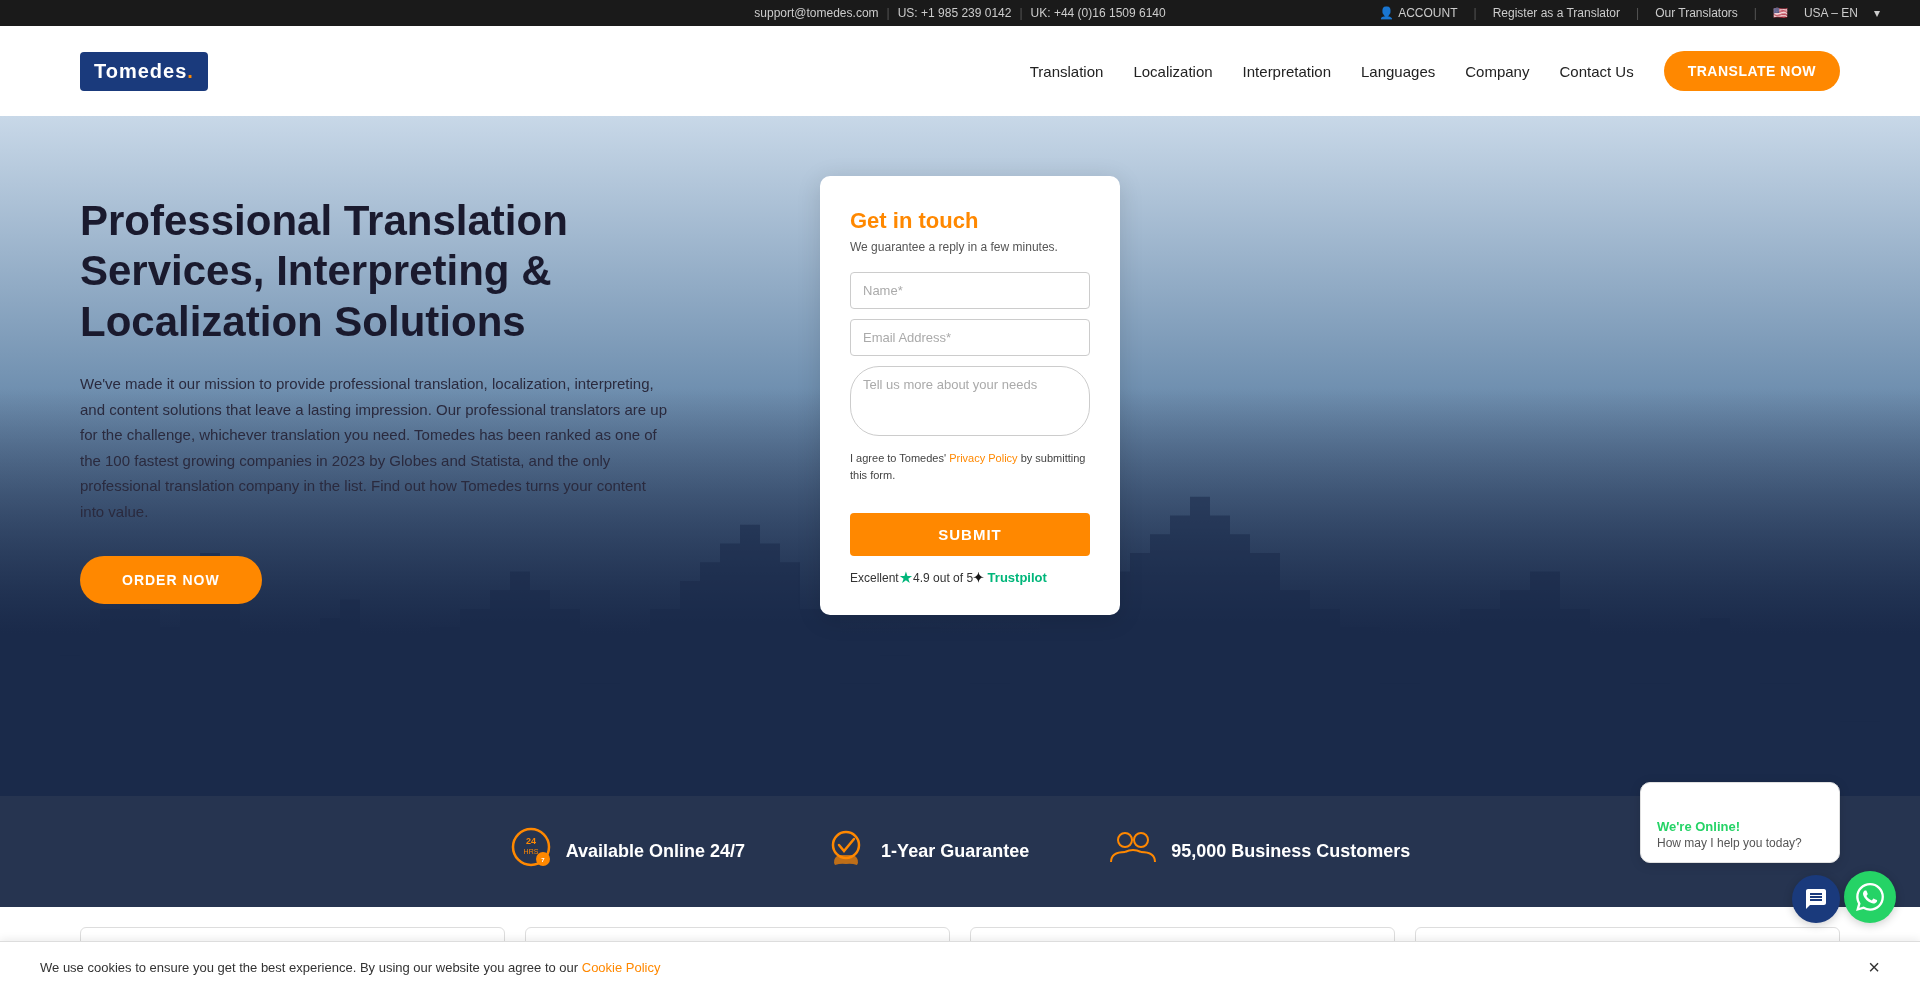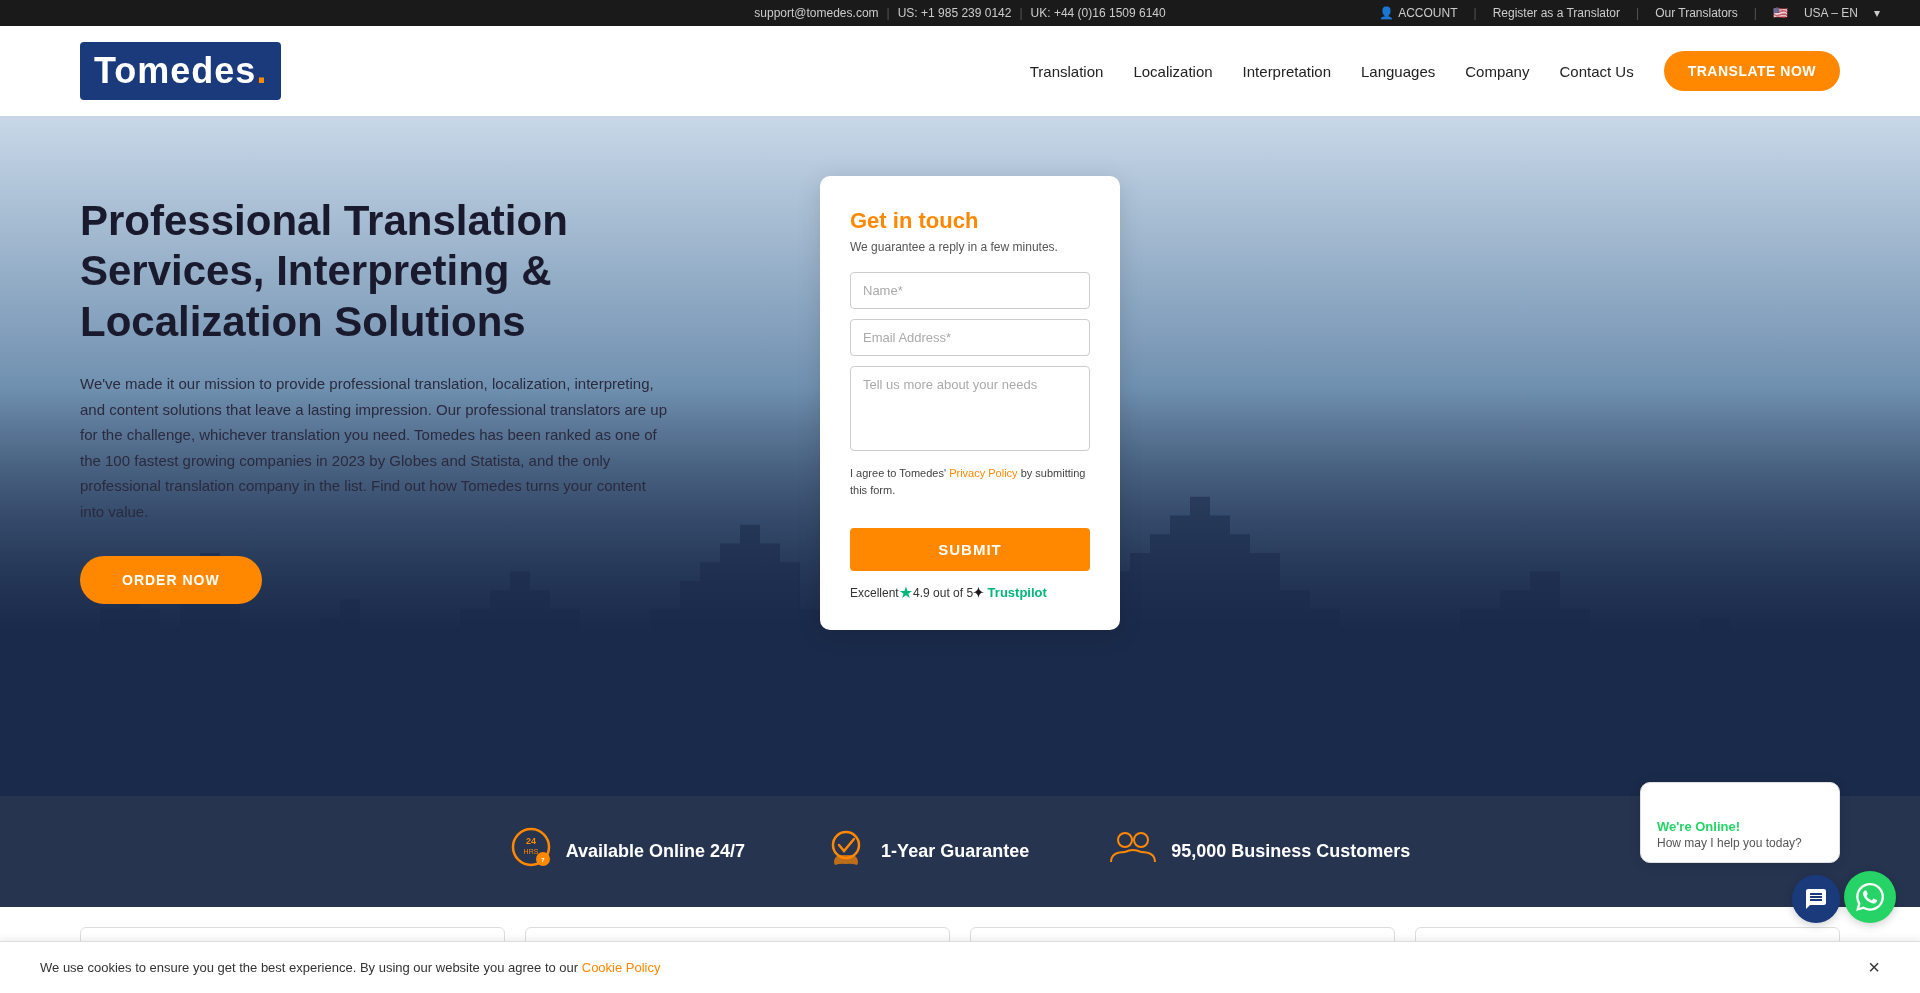--- a/index.html
+++ b/index.html
@@ -27,21 +27,21 @@
       justify-content: space-between;
       padding: 0 80px;
       height: 90px;
       box-shadow: 0 1px 4px rgba(0,0,0,0.08);
     }
     .logo {
       display: flex;
       align-items: center;
     }
     .logo-text {
-      font-size: 36px;
+      font-size: 20px;
       font-weight: 700;
       color: #fff;
       background: #1a3a7c;
       padding: 8px 14px;
       border-radius: 4px;
       letter-spacing: 1px;
     }
     .logo-text span { color: #f80; }
     nav {
       display: flex;
@@ -150,22 +150,23 @@
       color: #333;
       outline: none;
       margin-bottom: 10px;
       font-family: Arial, sans-serif;
     }
     .contact-card input::placeholder,
     .contact-card textarea::placeholder {
       color: #aaa;
     }
     .contact-card textarea {
-      height: 85px;
+      height: 70px;
       resize: none;
+      border-radius: 29px;
     }
     .privacy-text {
       font-size: 11px;
       color: #444;
       margin-bottom: 30px;
       line-height: 1.5;
     }
     .privacy-text a {
       color: #f80;
       text-decoration: none;

